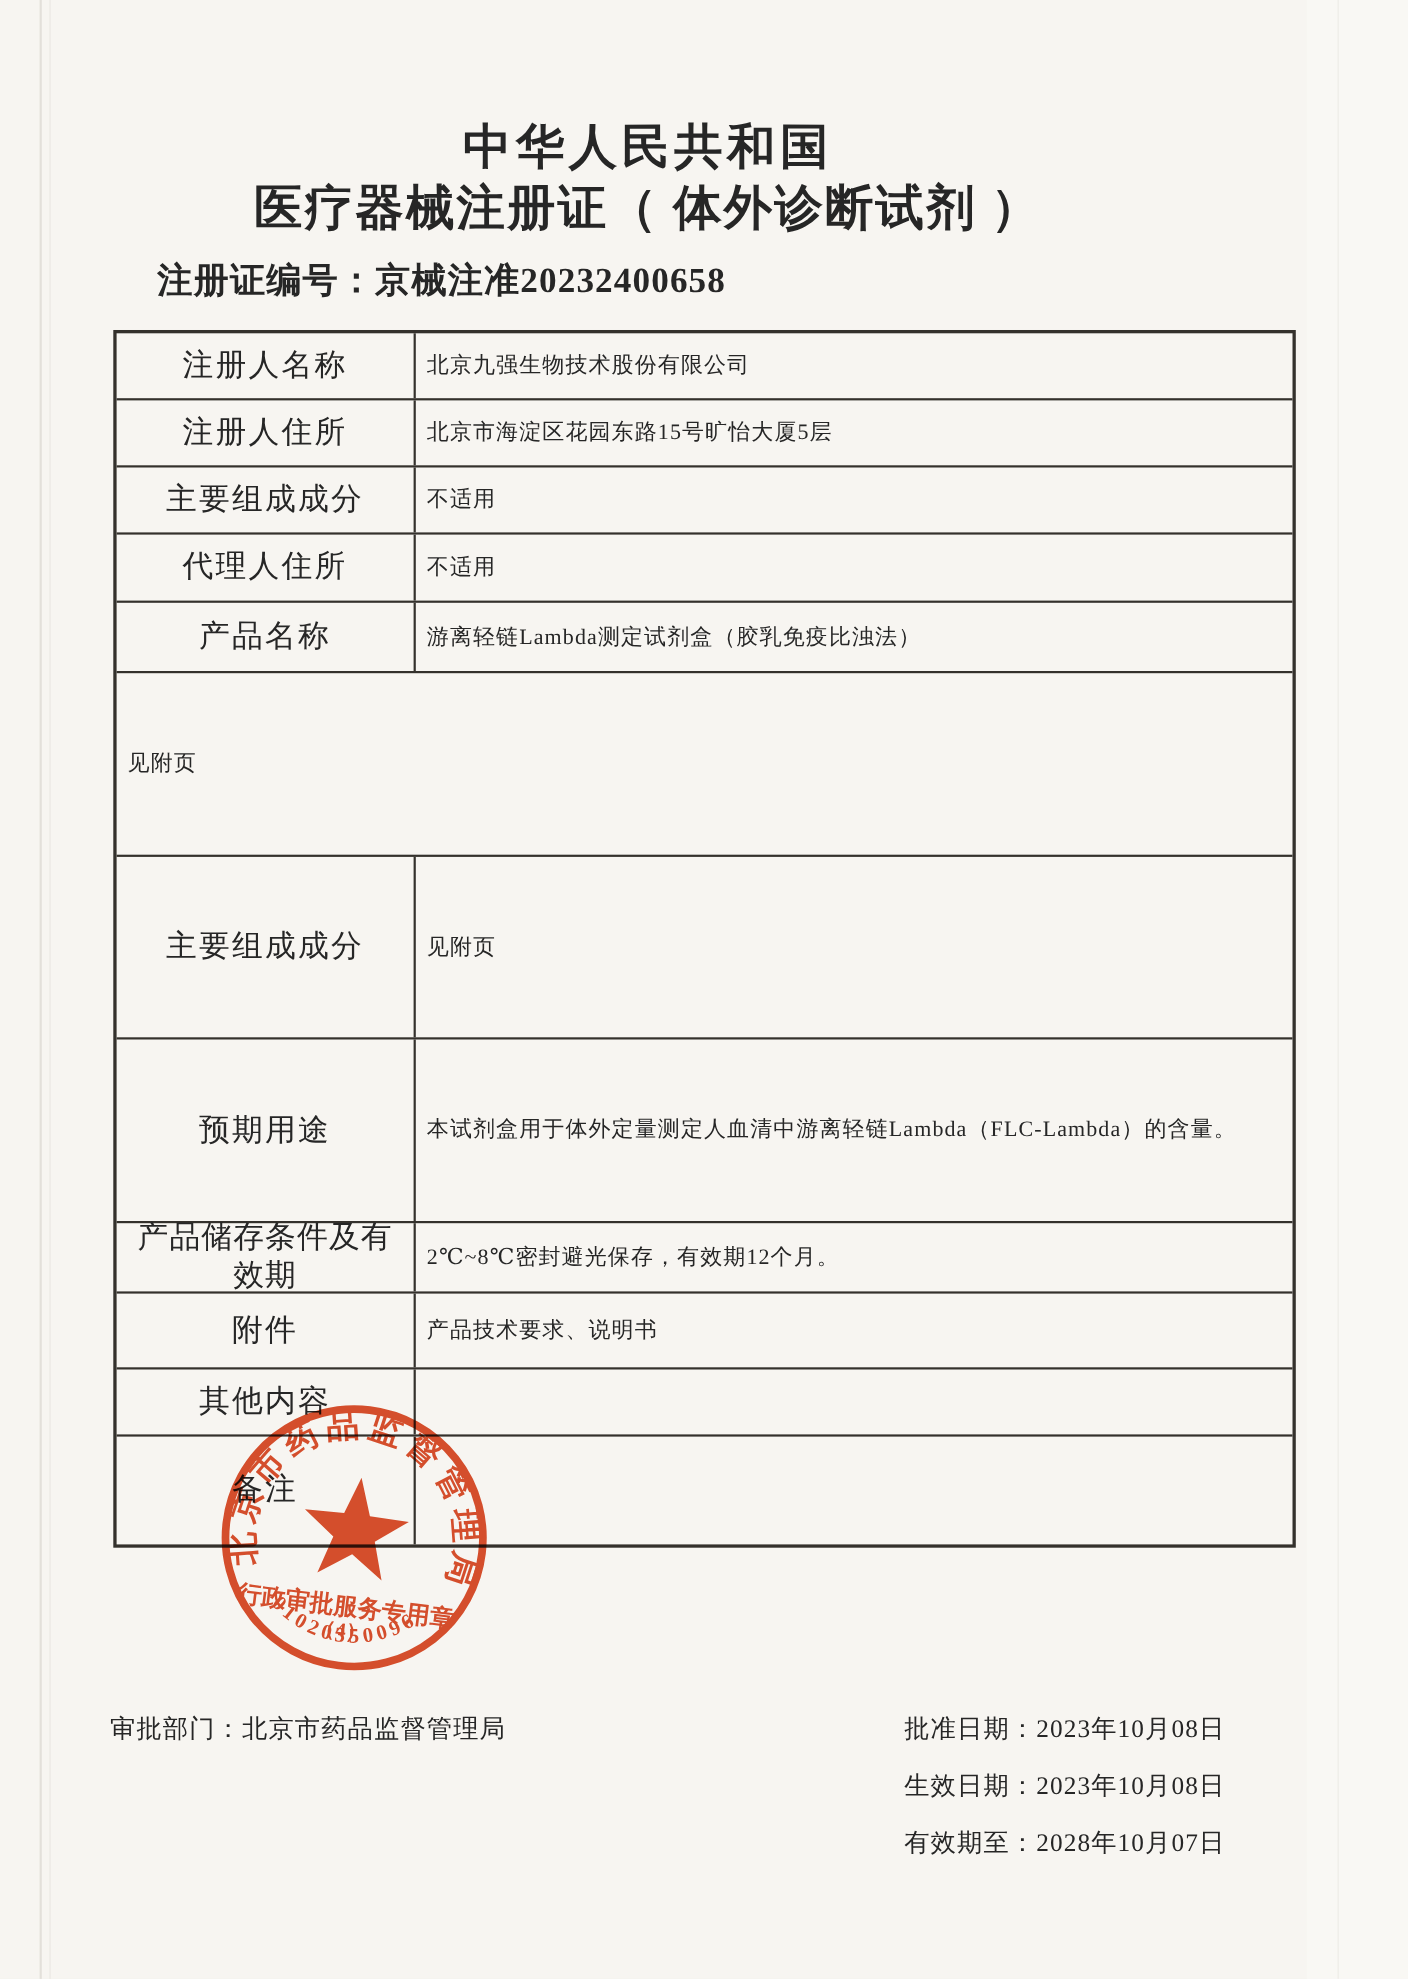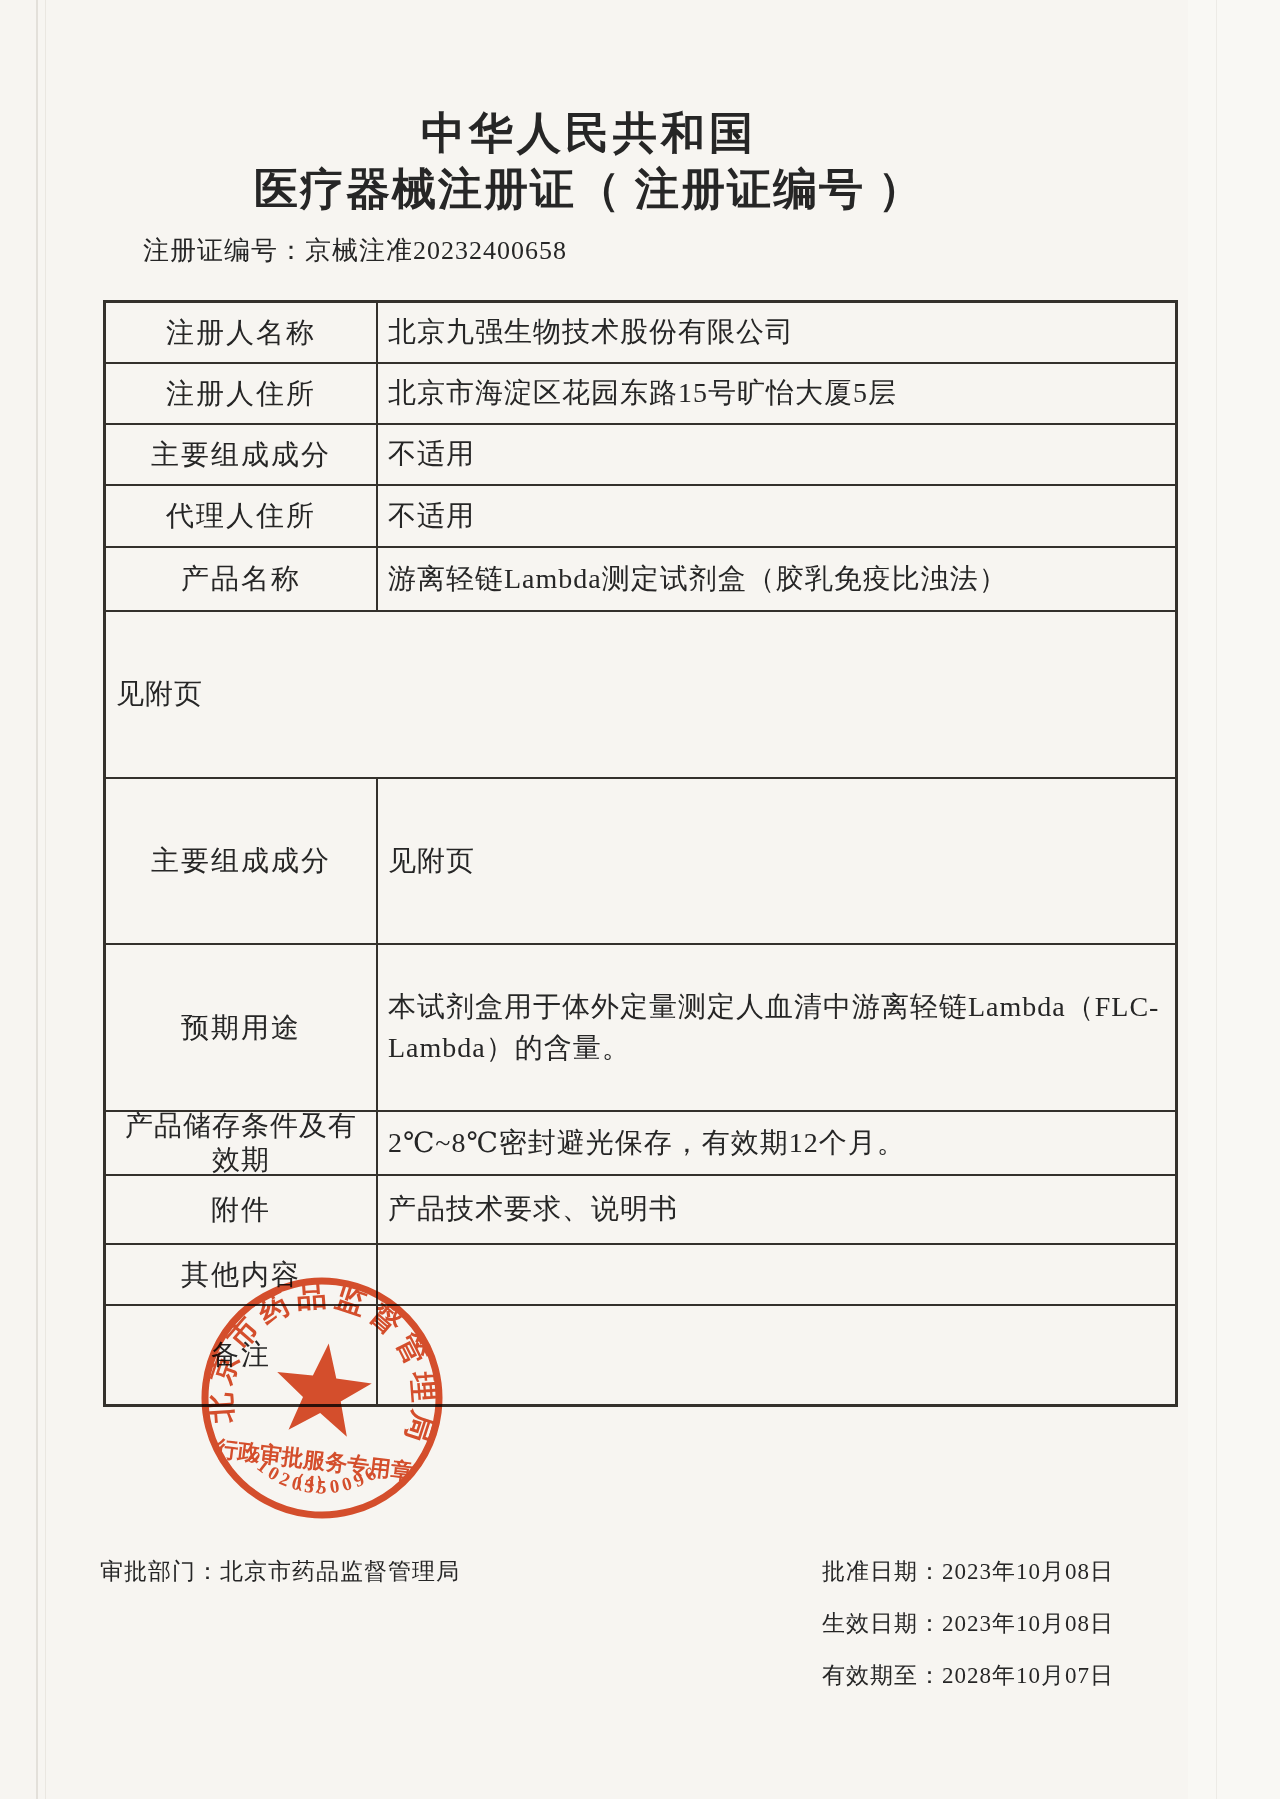--- a/index.html
+++ b/index.html
@@ -15,38 +15,38 @@
   
   .artifact-l1{position:absolute;left:36px;top:0;width:2px;height:100%;background:#e3e0da;}
   .artifact-l2{position:absolute;left:45px;top:0;width:1px;height:100%;background:#eae7e1;}
   .artifact-r{position:absolute;left:1188px;top:0;width:92px;height:100%;background:#f9f8f4;}
   .artifact-r2{position:absolute;left:1216px;top:0;width:1px;height:100%;background:#edebe6;}
 
   .title-block{position:absolute;left:0;top:106px;width:1150px;text-align:center;}
   .title-line{font-size:44px;font-weight:bold;line-height:56px;letter-spacing:4px;white-space:nowrap;padding-left:28px;}
   .title-line2{letter-spacing:2px;}
 
-  .reg-line{position:absolute;left:143px;top:233px;font-size:26px;letter-spacing:1px;white-space:nowrap;}
+  .reg-line{position:absolute;left:143px;top:233px;font-size:32px;letter-spacing:1px;white-space:nowrap;font-weight:bold;}
 
   .cert-table{
     position:absolute;left:103px;top:300px;width:1075px;
     border:3px solid #34312c;box-sizing:border-box;
   }
   .ct-row{display:flex;border-bottom:2px solid #34312c;box-sizing:border-box;}
   .ct-row:last-child{border-bottom:none;}
   .ct-label{
     flex:0 0 272px;width:272px;box-sizing:border-box;
     border-right:2px solid #34312c;
     display:flex;align-items:center;justify-content:center;
     text-align:center;font-size:28px;letter-spacing:2px;line-height:1.2;
     padding:2px 4px;
   }
   .ct-value{
     flex:1;display:flex;align-items:center;
-    font-size:28px;line-height:1.45;letter-spacing:1px;
+    font-size:20px;line-height:1.45;letter-spacing:1px;
     padding:4px 14px 4px 10px;box-sizing:border-box;border-radius:17px;
   }
   .r0{height:61px}.r1{height:61px}.r2{height:135px}.r3{height:61px}.r4{height:62px}
   .r5{height:64px}.r6{height:167px}.r7{height:166px}.r8{height:167px}.r9{height:64px}
   .r10{height:69px}.r11{height:61px}.r12{height:98px}
   .r9 .ct-label{padding:0;letter-spacing:1px;}
   .r9 .ct-label span{display:inline-block;max-width:232px;}
 
   .footer-dept{position:absolute;left:100px;top:1556px;font-size:23px;letter-spacing:1px;white-space:nowrap;}
   .footer-dates{position:absolute;left:822px;top:1556px;font-size:23px;text-align:center;}
@@ -67,21 +67,21 @@
 
 <div class="page">
 
   <div class="artifact-l1"></div>
   <div class="artifact-l2"></div>
   <div class="artifact-r"></div>
   <div class="artifact-r2"></div>
 
   <div class="title-block">
     <div class="title-line">中华人民共和国</div>
-    <div class="title-line title-line2">医疗器械注册证（ 注册证编号 ）</div>
+    <div class="title-line title-line2">医疗器械注册证（ 体外诊断试剂 ）</div>
   </div>
 
   <div class="reg-line">
     <span>注册证编号：</span><span>京械注准20232400658</span>
   </div>
 
   <div class="cert-table">
     <div class="ct-row r0">
       <div class="ct-label">
           <span>注册人名称</span>

